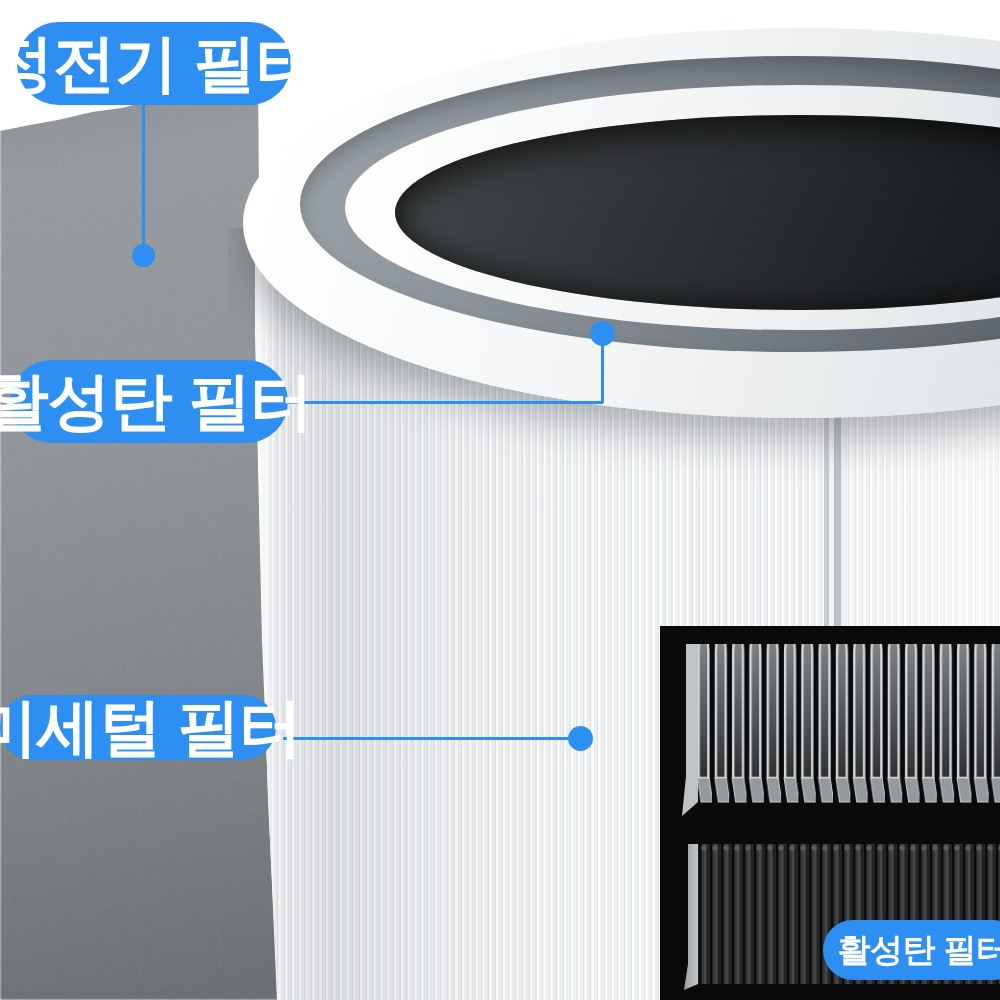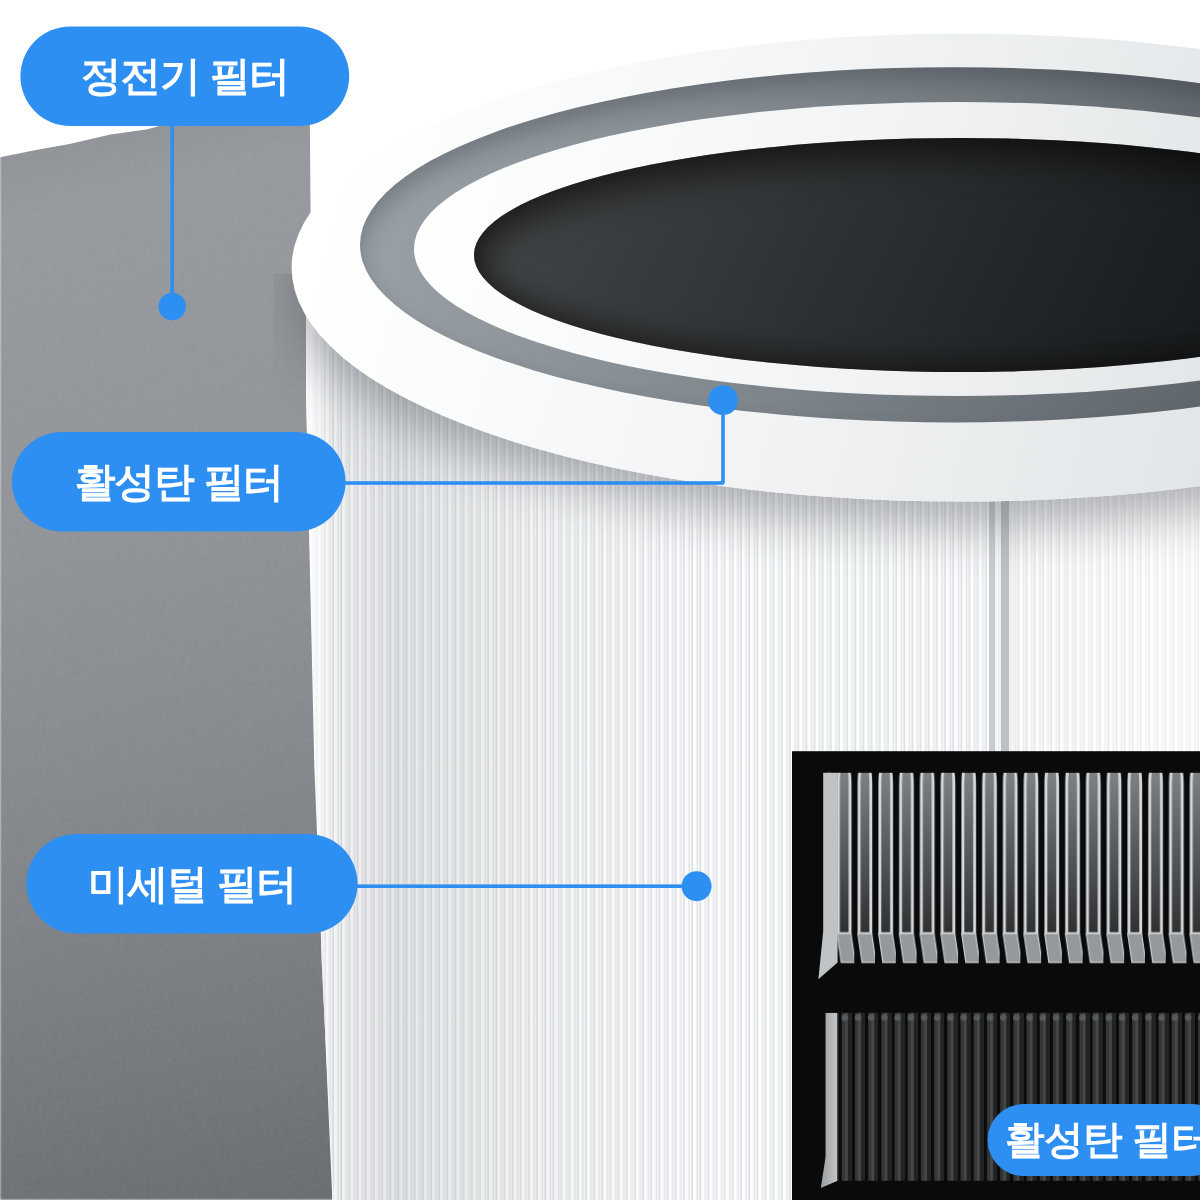--- a/index.html
+++ b/index.html
@@ -69,21 +69,21 @@
   
   .cline{ background:var(--accent); }
   .cdot{ border-radius:50%; background:var(--accent); }
 
   
   .pill{
     display:flex; align-items:center; justify-content:center;
     background:var(--accent); color:#ffffff; border-radius:999px;
     font-weight:bold; letter-spacing:-1px; white-space:nowrap;
   }
-  .pill-lg{ font-size:34px; }
+  .pill-lg{ font-size:63px; }
   .pill-sm{ font-size:33px; letter-spacing:-0.5px; }
 
   
   .inset{
     left:660px; top:626px; width:340px; height:374px; background:#0a0a0b; overflow:hidden;
   }
   .inset svg{ left:0; top:0; }
   .carbon{
     left:28px; top:218px; width:312px; height:140px;
     background:
@@ -134,21 +134,21 @@
   <div class="cdot" style="left:132px;top:244px;width:23px;height:23px;"></div>
   <div class="cdot" style="left:590px;top:321px;width:25px;height:25px;"></div>
   <div class="cdot" style="left:568px;top:726px;width:25px;height:25px;"></div>
 
   <div class="pill pill-lg" style="left:17px;top:22px;width:274px;height:83px;">
     <span>정전기 필터</span>
   </div>
   <div class="pill pill-lg" style="left:10px;top:360px;width:278px;height:83px;">
     <span>활성탄 필터</span>
   </div>
-  <div class="pill pill-lg" style="left:22px;top:695px;width:276px;height:83px;">
+  <div class="pill pill-lg" style="left:0;top:695px;width:276px;height:65px;">
     <span>미세털 필터</span>
   </div>
 
   <div class="inset">
     <svg width="340" height="220" viewBox="0 0 340 220" xmlns="http://www.w3.org/2000/svg">
       <defs>
         <linearGradient id="loopFill" x1="0" y1="0" x2="0" y2="1">
           <stop offset="0" stop-color="#83878a"></stop>
           <stop offset="0.55" stop-color="#54575a"></stop>
           <stop offset="1" stop-color="#2d2f31"></stop>

